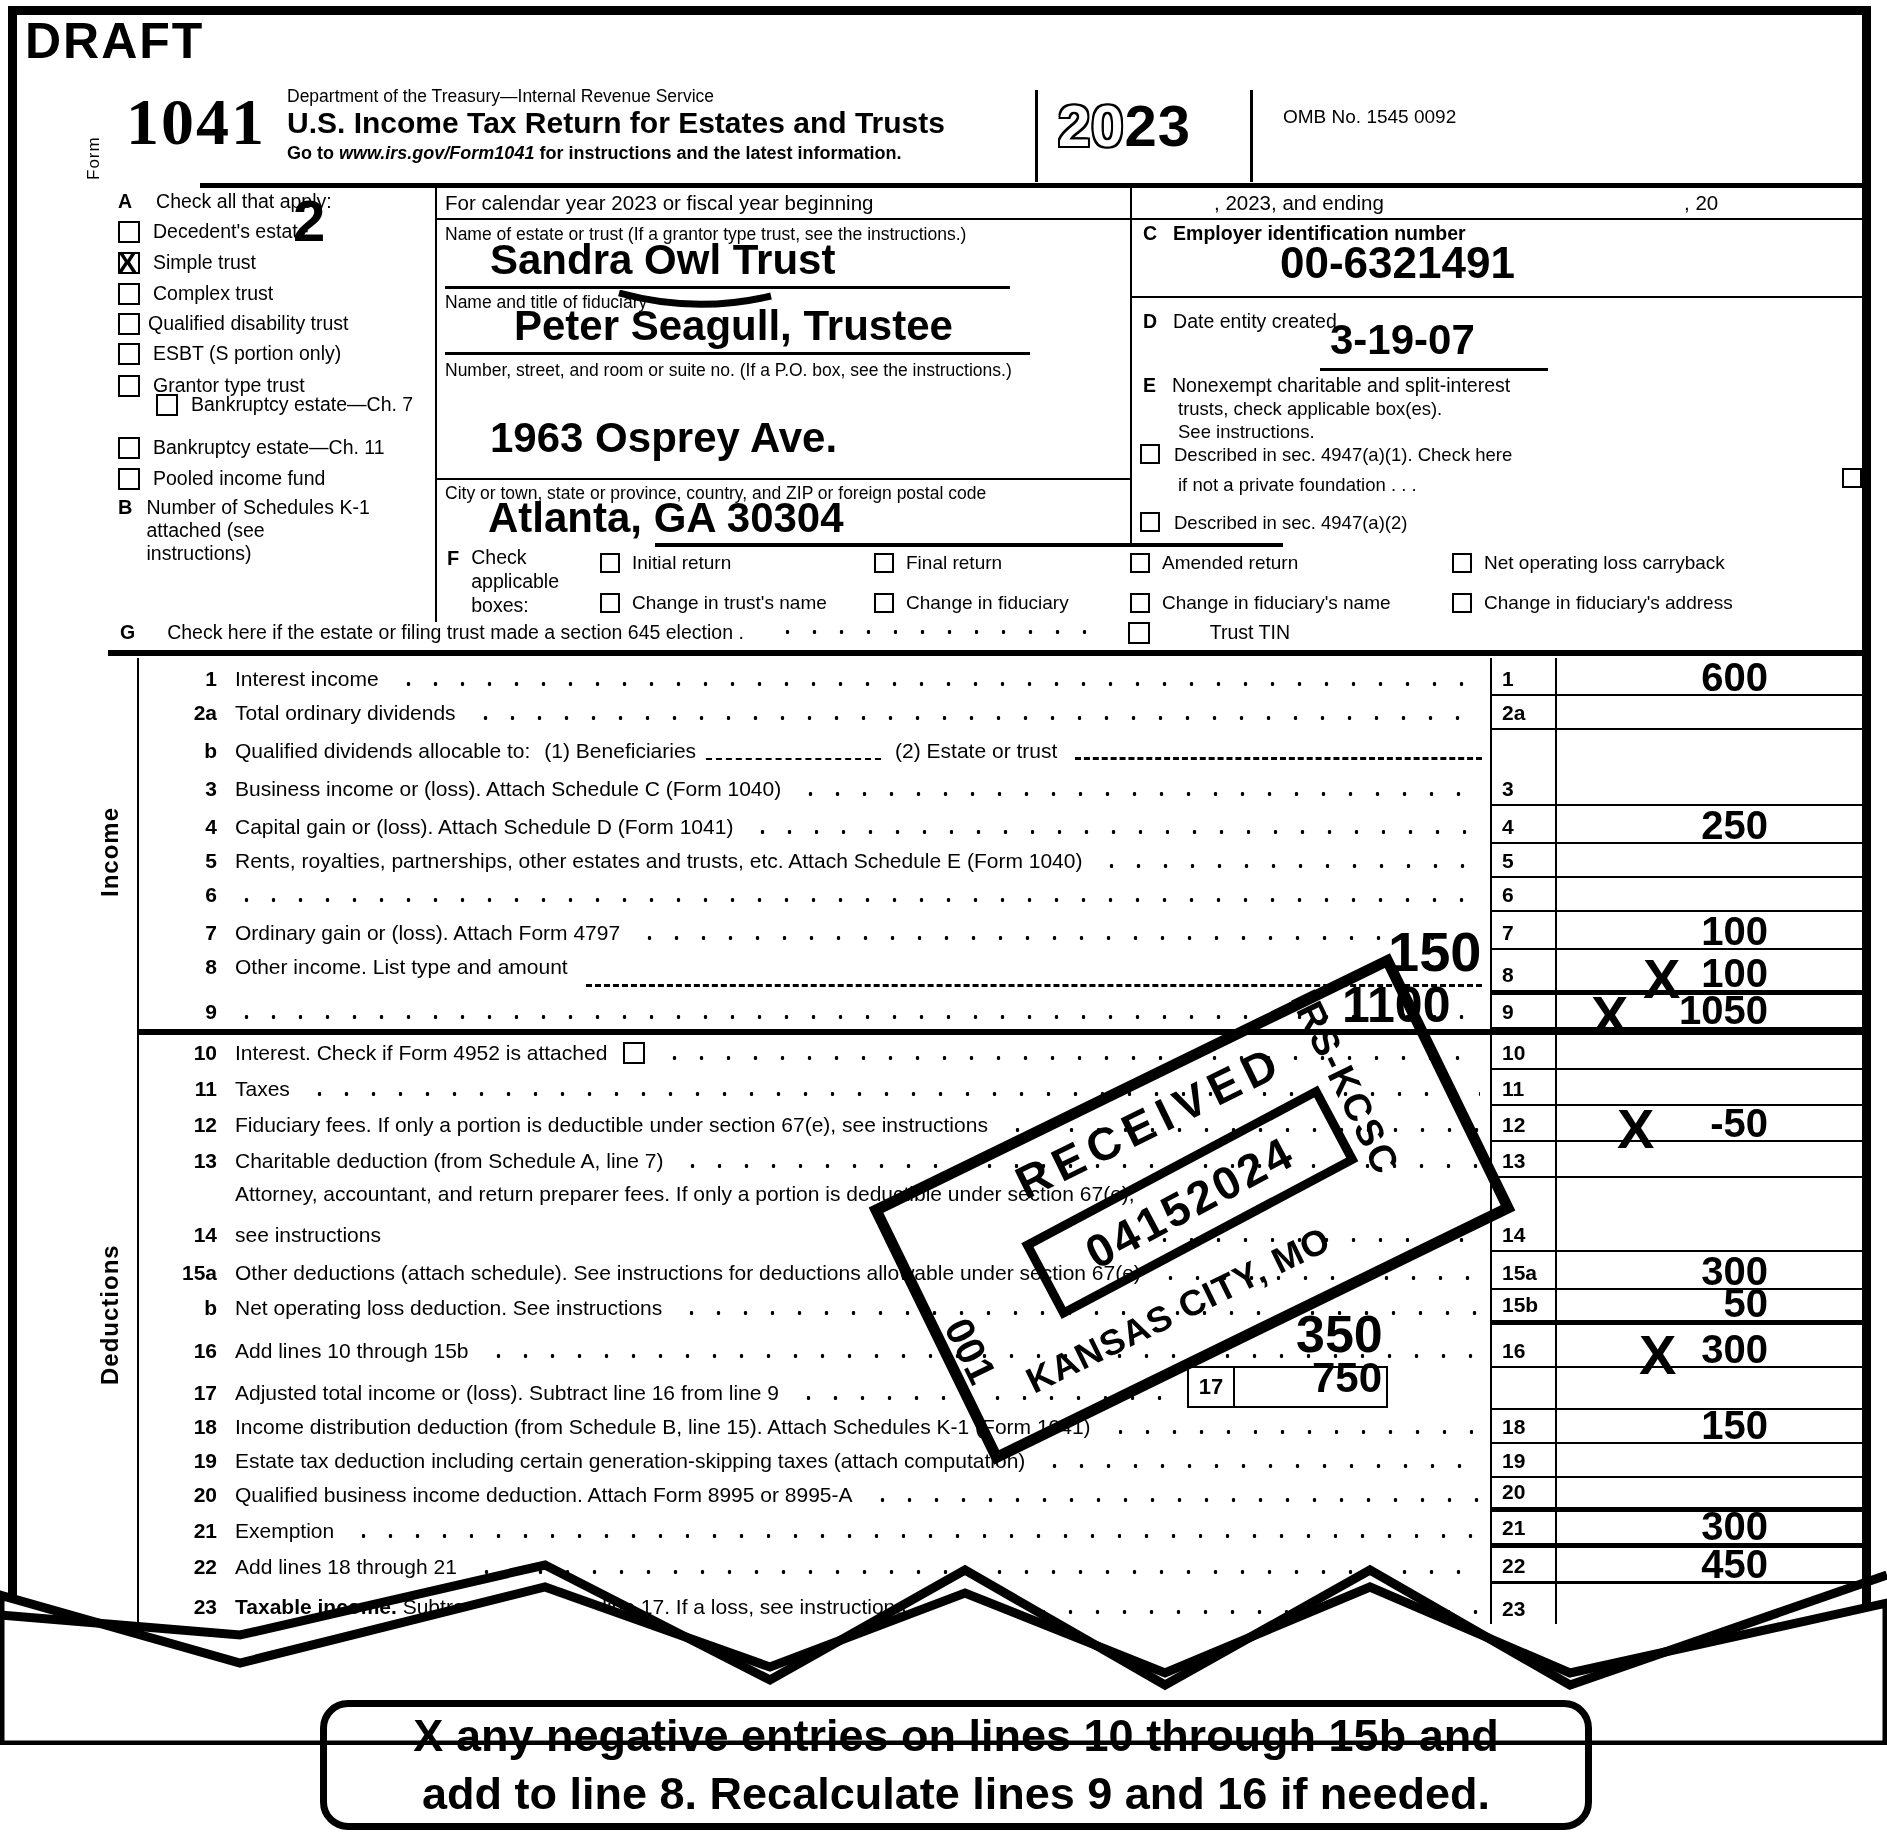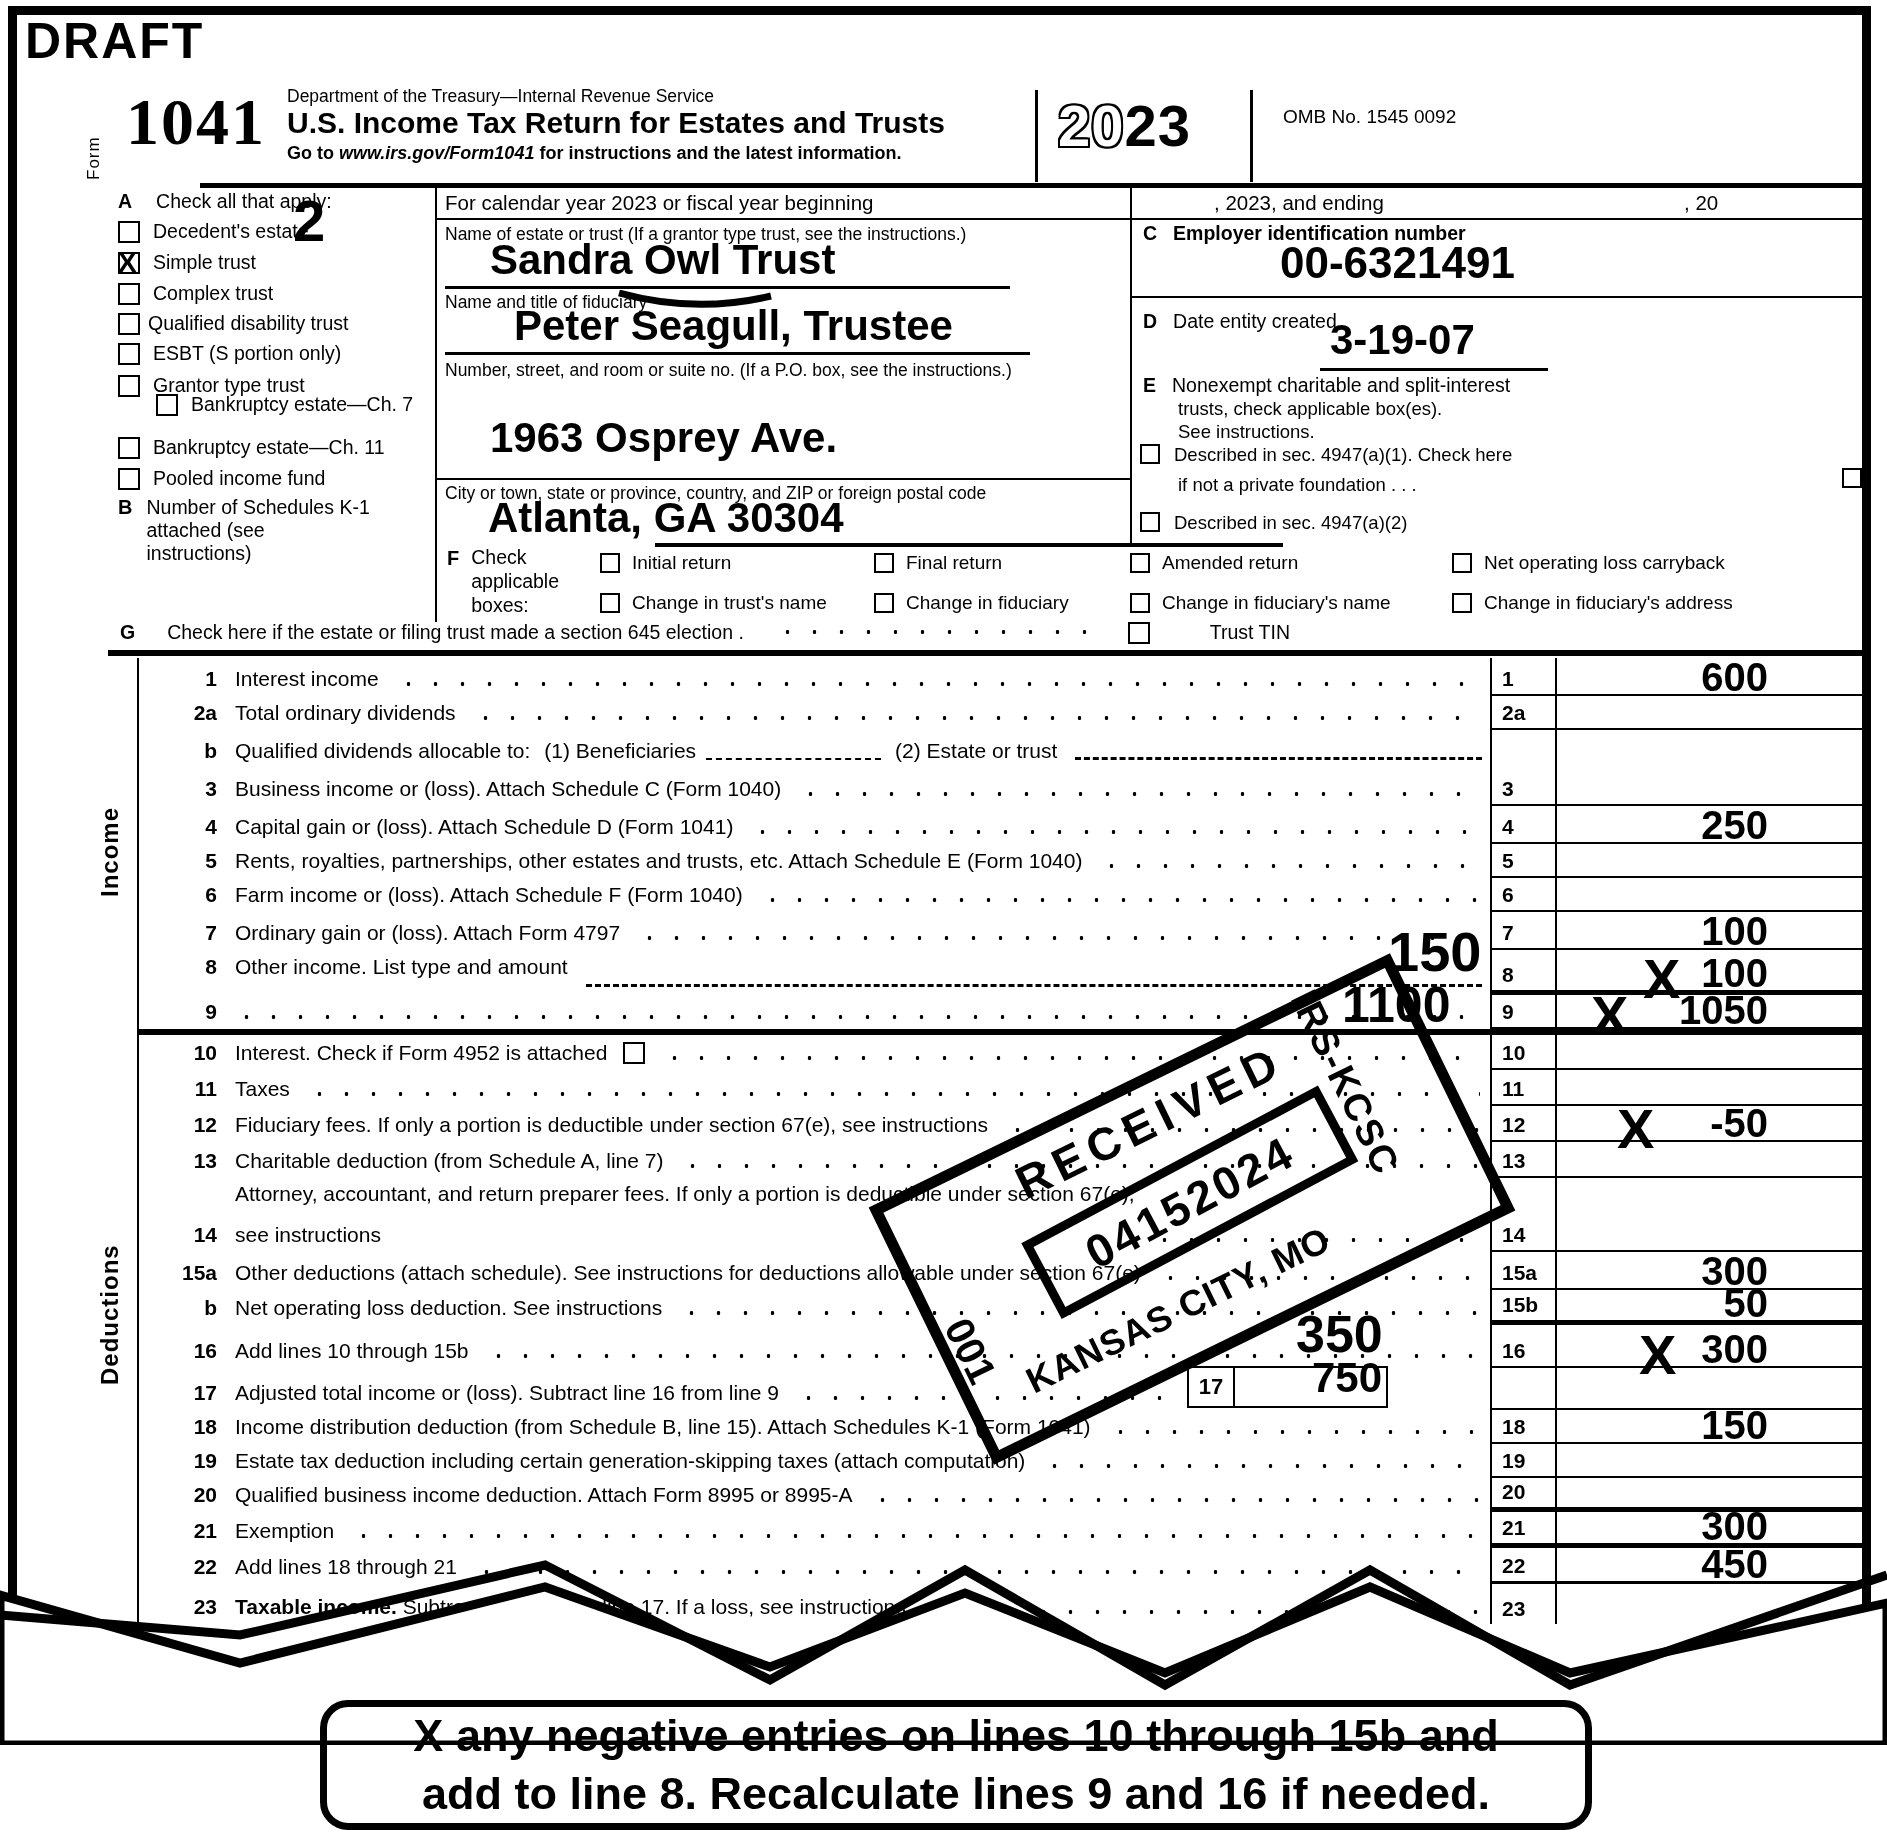--- a/index.html
+++ b/index.html
@@ -334,21 +334,20 @@
     <span class="rl">Rents, royalties, partnerships, other estates and trusts, etc. Attach Schedule E (Form 1040)</span>
     <span class="leader"></span>
     <span class="bc">5</span>
     <span class="ac">
         <span class="val"></span>
       </span>
   </div>
 
   <div class="trow h34">
     <span class="rn">6</span>
-    <span class="rl">Farm income or (loss). Attach Schedule F (Form 1040)</span>
     <span class="leader"></span>
     <span class="bc">6</span>
     <span class="ac">
         <span class="val"></span>
       </span>
   </div>
 
   <div class="trow h38">
     <span class="rn">7</span>
     <span class="rl">Ordinary gain or (loss). Attach Form 4797</span>

